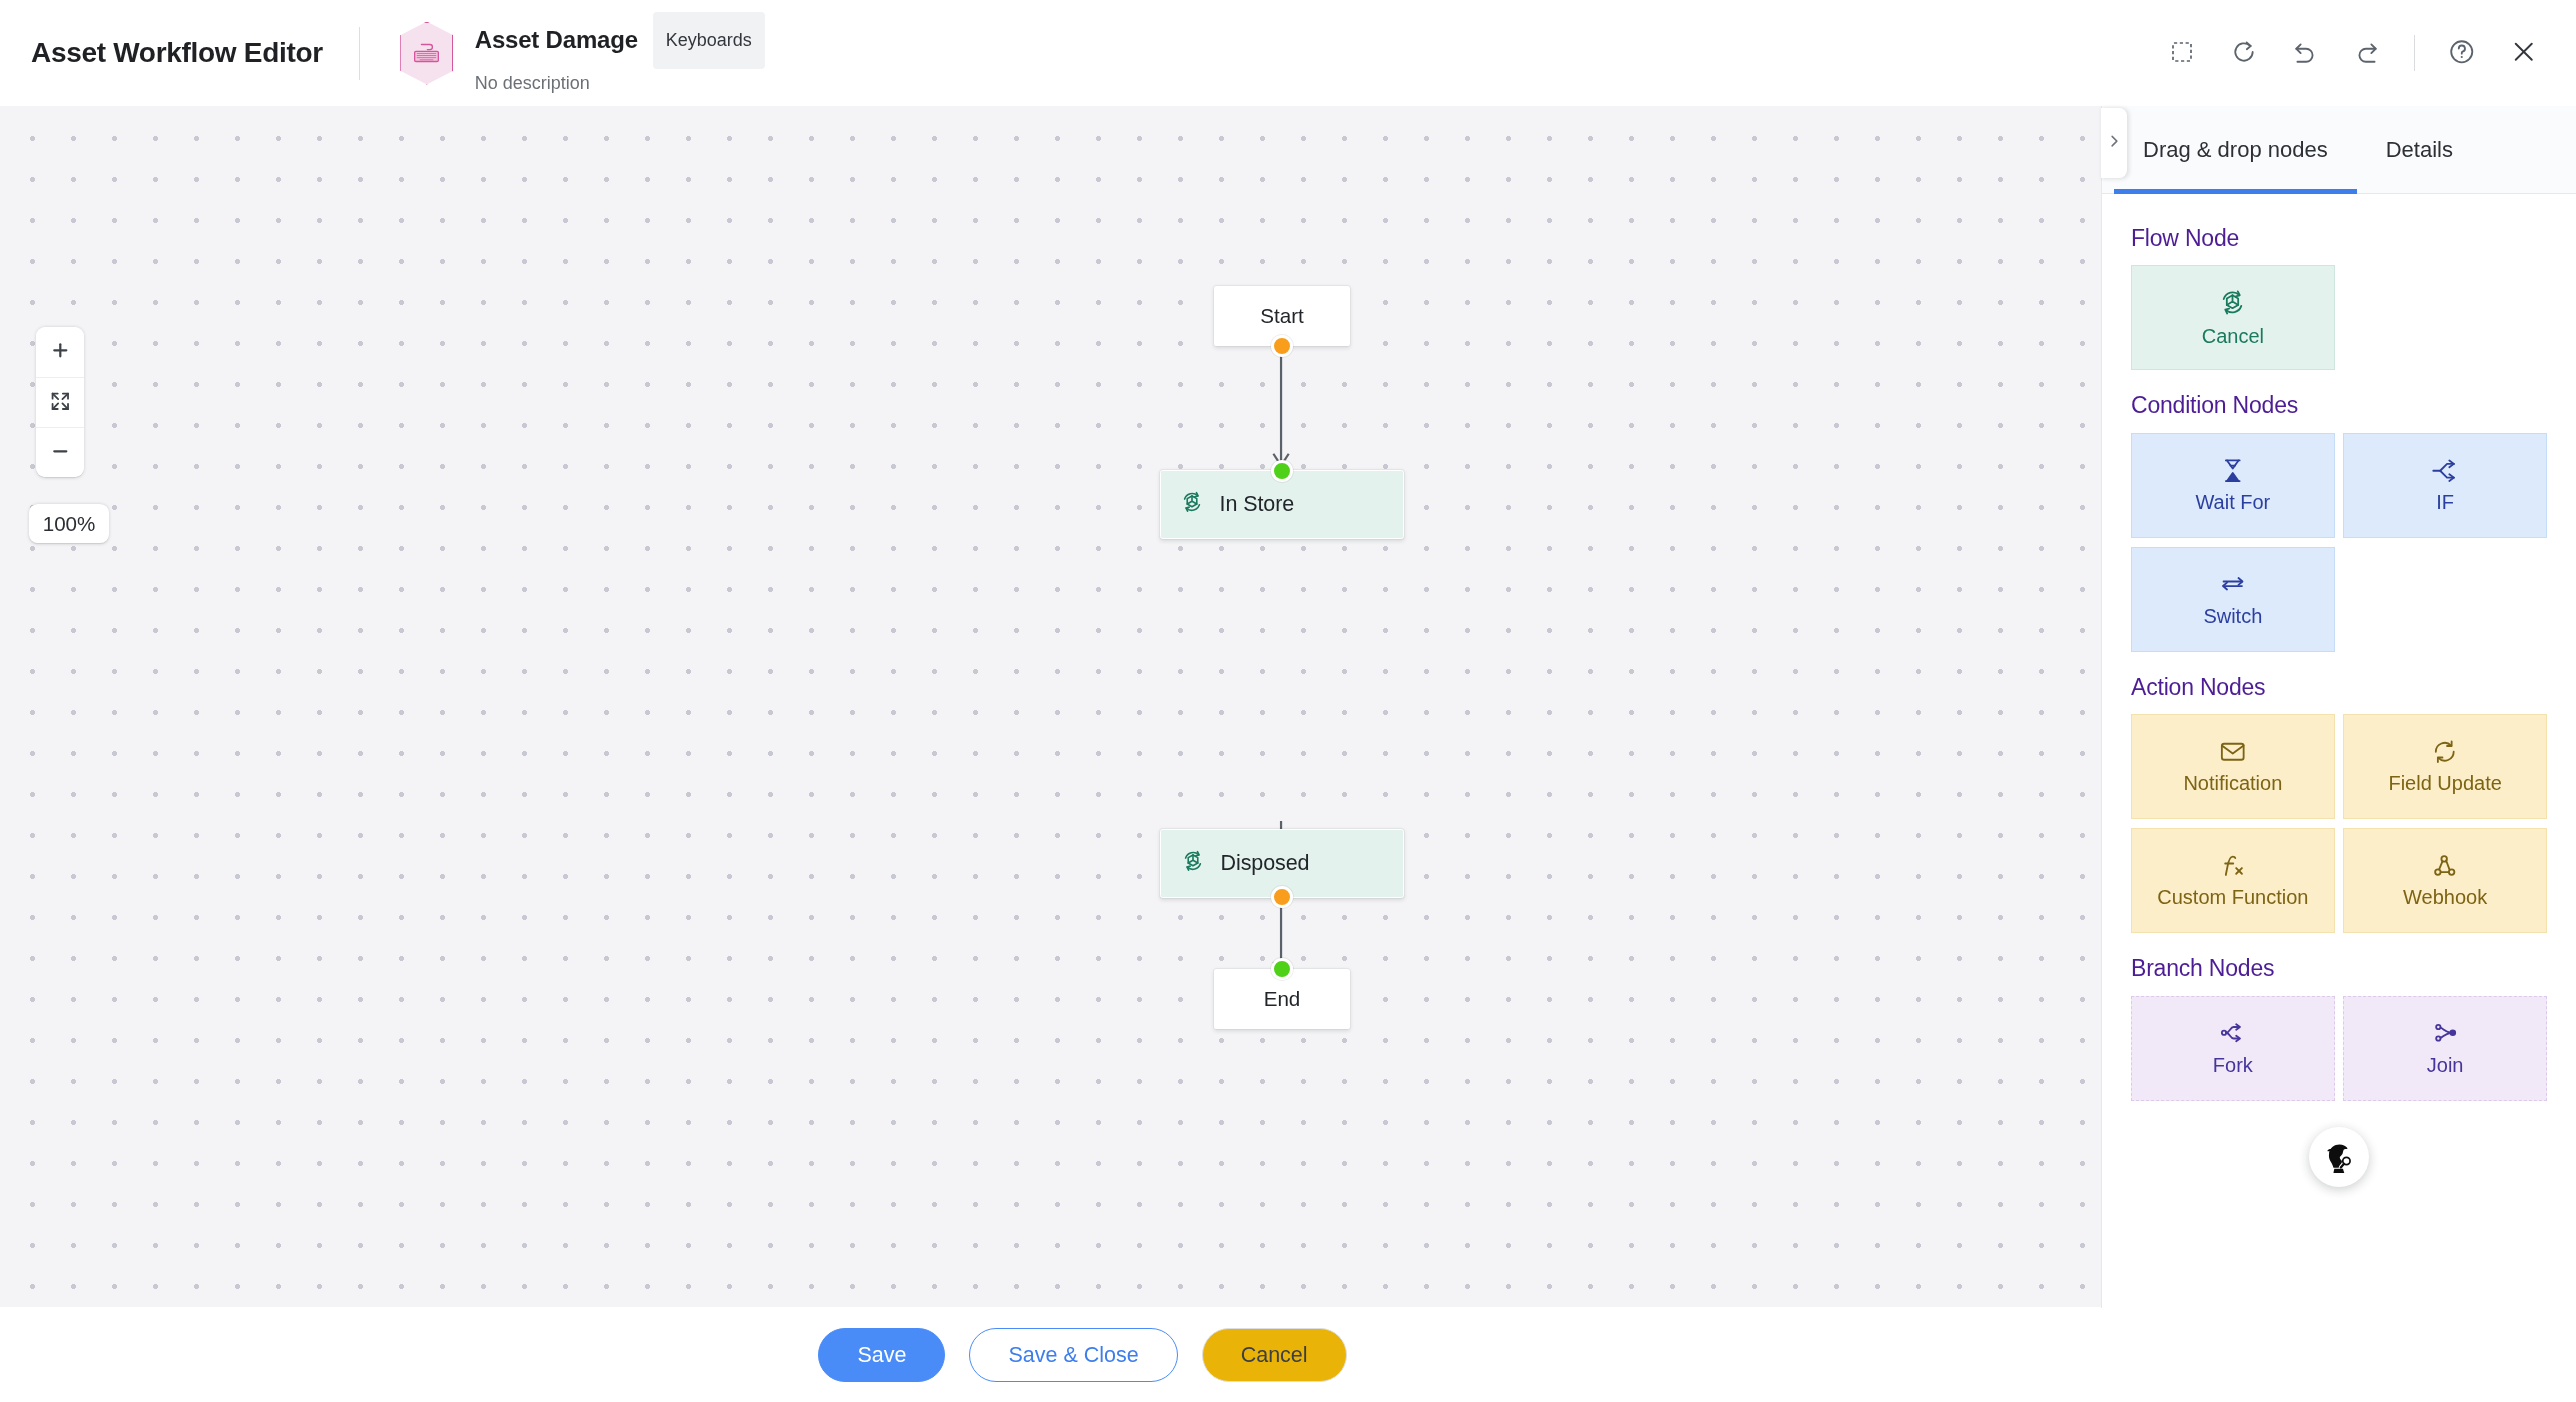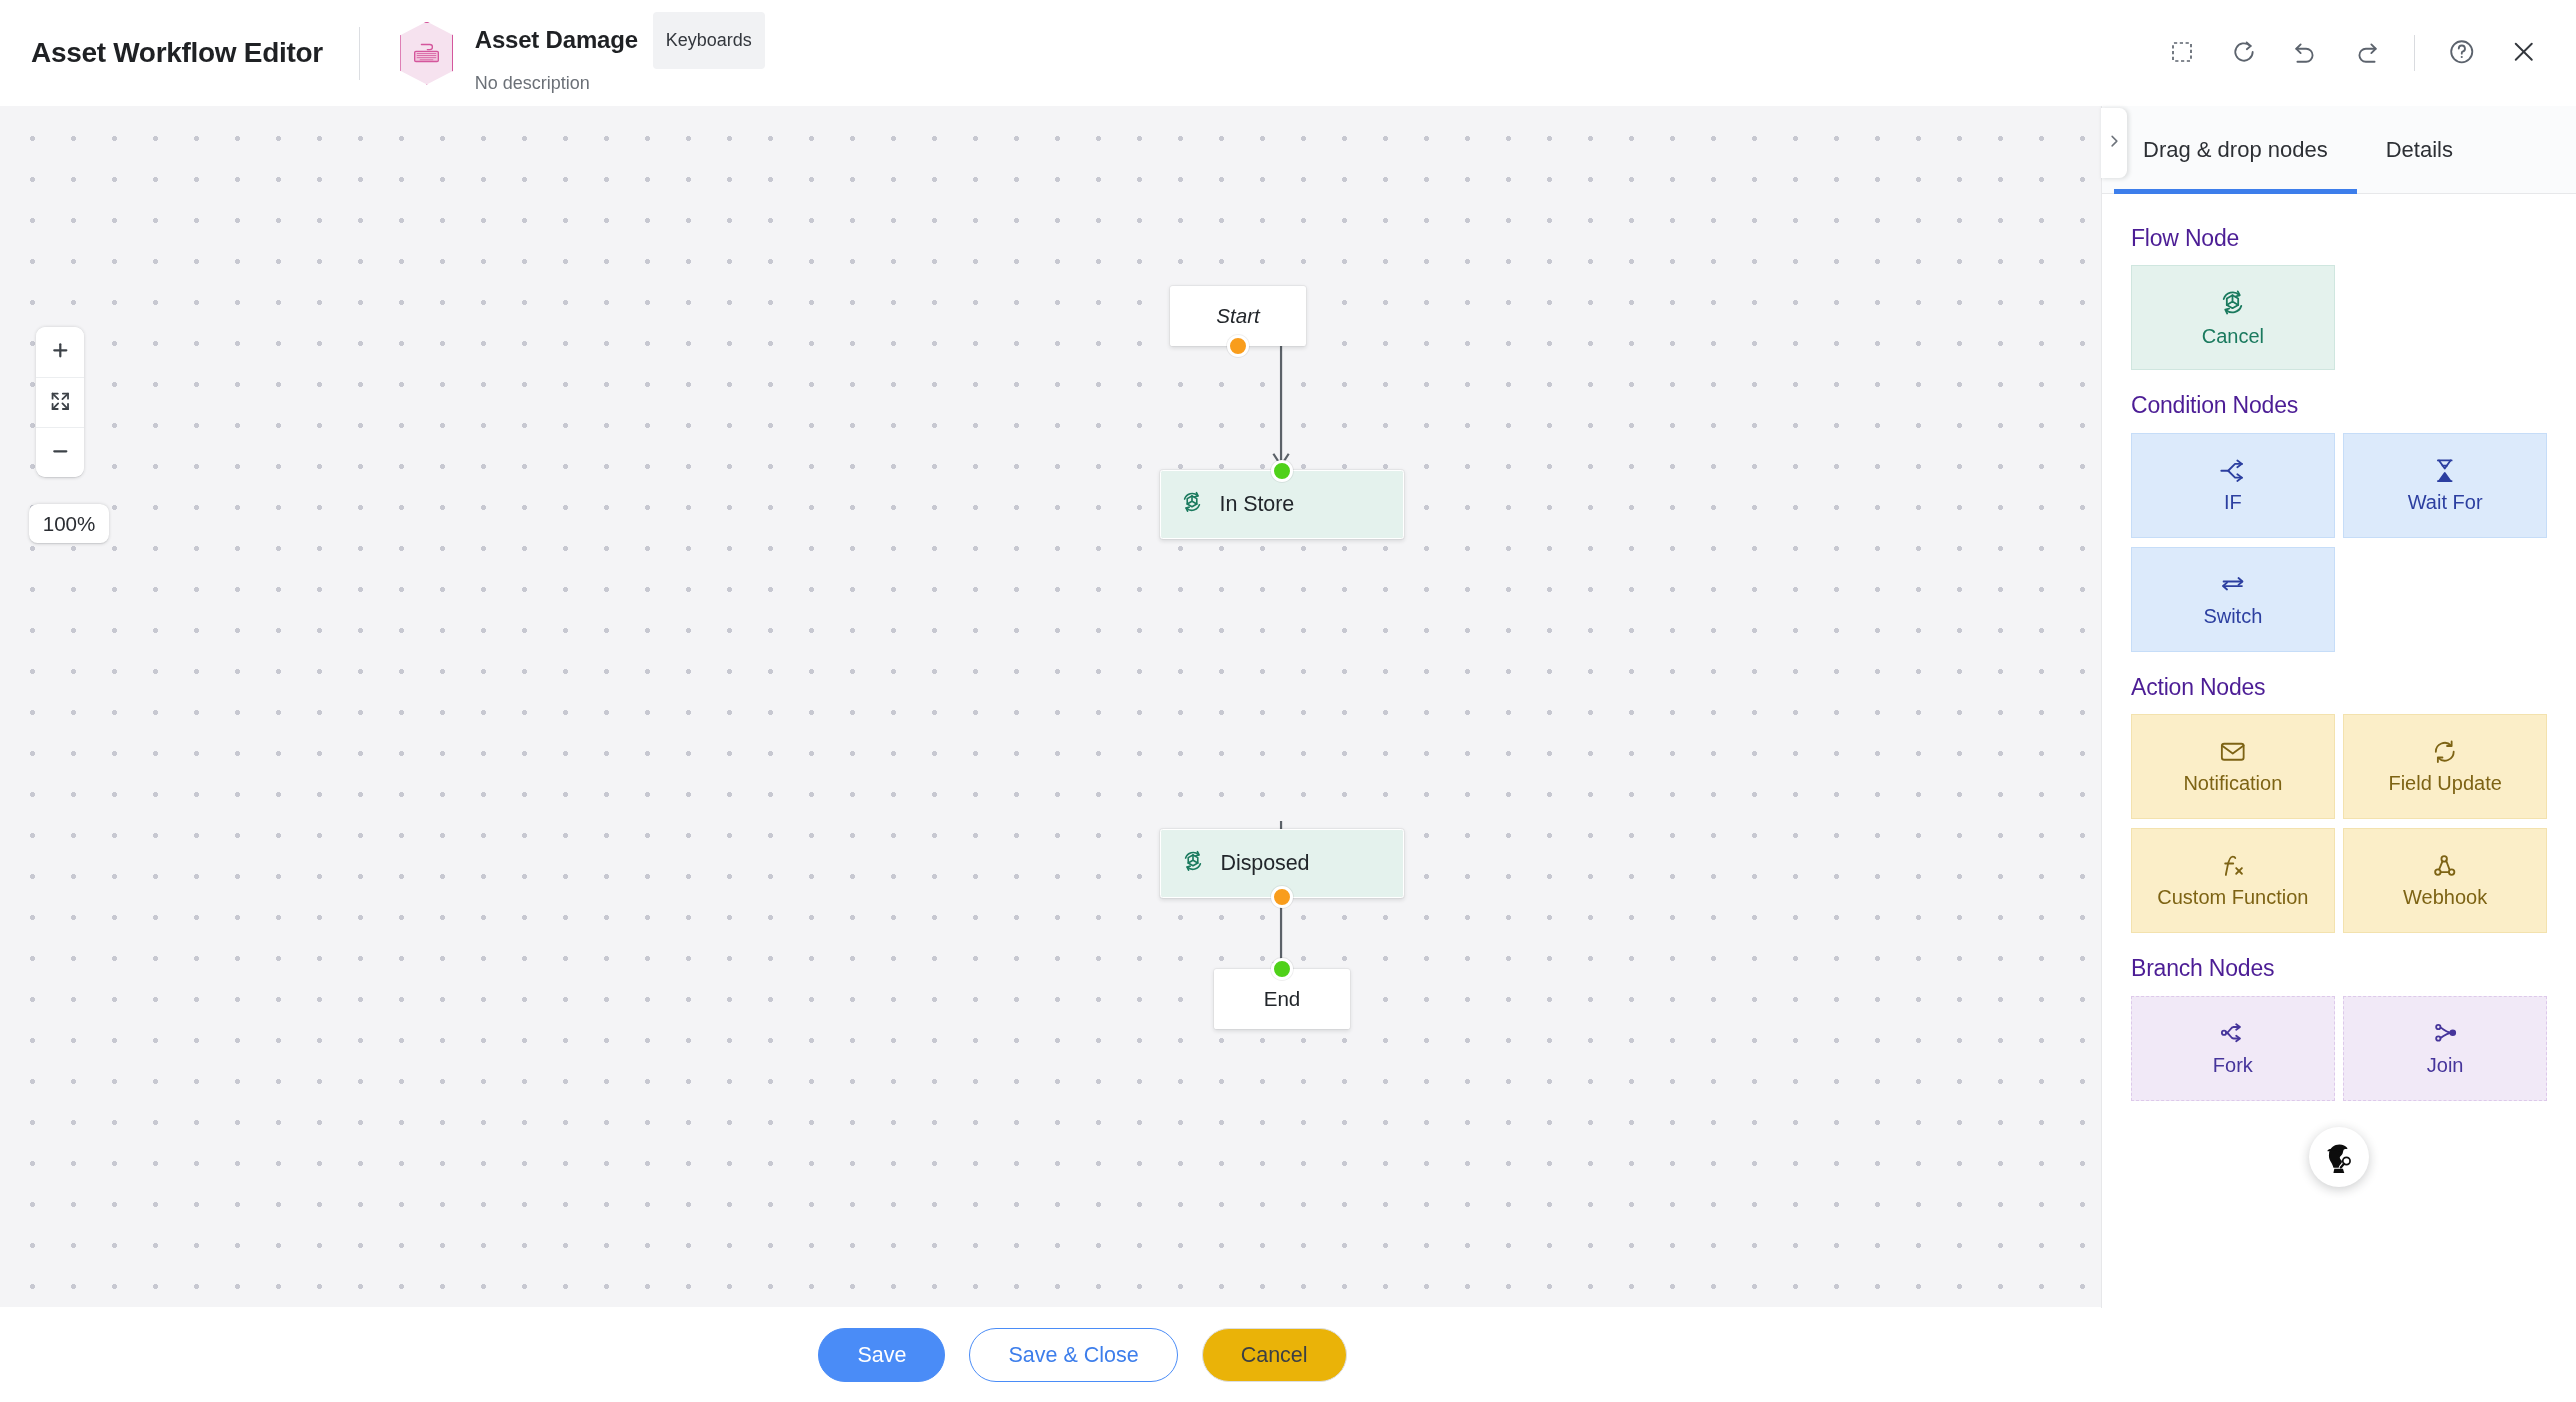--- a/index.html
+++ b/index.html
@@ -322,21 +322,21 @@
     <svg class="edge" style="left:1270px; top:228px; width:34px; height:146px;" viewBox="0 0 40 170" width="34" height="146">
       <line x1="13" y1="0" x2="13" y2="150" stroke="#5b6168" stroke-width="2.6"></line>
       <polyline points="4,140 13,154 22,140" fill="none" stroke="#5b6168" stroke-width="2.6"></polyline>
     </svg>
 
     <svg class="edge" style="left:1270px; top:714px; width:34px; height:172px;" viewBox="0 0 40 200" width="34" height="172">
       <line x1="13" y1="0" x2="13" y2="176" stroke="#5b6168" stroke-width="2.6"></line>
       <polyline points="4,166 13,180 22,166" fill="none" stroke="#5b6168" stroke-width="2.6"></polyline>
     </svg>
 
-    <div class="node node-terminal" style="left:1170px; top:180px; width:136px; height:60px;font-style:italic;">
+    <div class="node node-terminal" style="left:1214px; top:180px; width:136px; height:60px;">
       <span class="nlabel">Start</span>
       <span class="port port-out" style="top:100%;"></span>
     </div>
 
     <div class="node node-state" style="left:1160px; top:364px; width:244px; height:69px;padding-left:18px;">
       <span>
         <svg width="26" height="26" viewBox="0 0 24 24" fill="none" stroke="#1a7a5e" stroke-width="1.5" stroke-linecap="round" stroke-linejoin="round">
           <path d="M12 6.4 16.4 8.9v5l-4.4 2.5-4.4-2.5v-5z"></path>
           <path d="M12 6.4v4.9l4.4 2.6M12 11.3 7.6 13.9"></path>
           <path d="M5.2 9.3A7.3 7.3 0 0 1 17.2 6.2"></path>
@@ -403,39 +403,39 @@
           <span>Cancel</span>
         </div>
         <div></div>
       </div>
 
       <div class="section-title">Condition Nodes</div>
       <div class="node-grid">
         <div class="np np-cond">
           <span>
             <svg width="27.5" height="27.5" viewBox="0 0 24 24" fill="none" stroke="#2c3fa0" stroke-width="1.6" stroke-linecap="round" stroke-linejoin="round">
-              <path d="M2 12h6l6-6h6"></path>
-                <polyline points="16,3 20,6 16,9"></polyline>
-              <path d="M8 12l6 6h6"></path>
-                <polyline points="16,15 20,18 16,21"></polyline>
-            </svg>
-          </span>
-          <span>IF</span>
-        </div>
-        <div class="np np-cond">
-          <span>
-            <svg width="27.5" height="27.5" viewBox="0 0 24 24" fill="none" stroke="#2c3fa0" stroke-width="1.6" stroke-linecap="round" stroke-linejoin="round">
               <line x1="6" y1="3" x2="18" y2="3"></line>
                 <line x1="6" y1="21" x2="18" y2="21"></line>
               <path d="M7 3l5 7 5-7"></path>
                 <path d="M7 21l5-7 5 7z" fill="#2c3fa0"></path>
               <path d="M10 7.5h4"></path>
             </svg>
           </span>
           <span>Wait For</span>
+        </div>
+        <div class="np np-cond">
+          <span>
+            <svg width="27.5" height="27.5" viewBox="0 0 24 24" fill="none" stroke="#2c3fa0" stroke-width="1.6" stroke-linecap="round" stroke-linejoin="round">
+              <path d="M2 12h6l6-6h6"></path>
+                <polyline points="16,3 20,6 16,9"></polyline>
+              <path d="M8 12l6 6h6"></path>
+                <polyline points="16,15 20,18 16,21"></polyline>
+            </svg>
+          </span>
+          <span>IF</span>
         </div>
         <div class="np np-cond">
           <span>
             <svg width="27.5" height="27.5" viewBox="0 0 24 24" fill="none" stroke="#2c3fa0" stroke-width="1.6" stroke-linecap="round" stroke-linejoin="round">
               <line x1="4" y1="10" x2="20" y2="10"></line>
                 <polyline points="17,7 20.5,10 17,13"></polyline>
               <line x1="20" y1="14" x2="4" y2="14"></line>
                 <polyline points="7,11 3.5,14 7,17"></polyline>
             </svg>
           </span>

